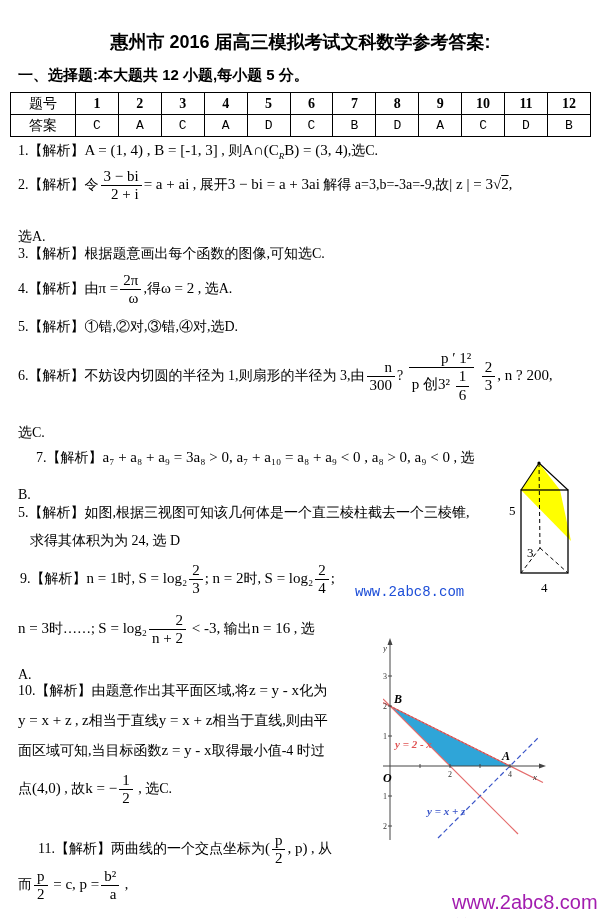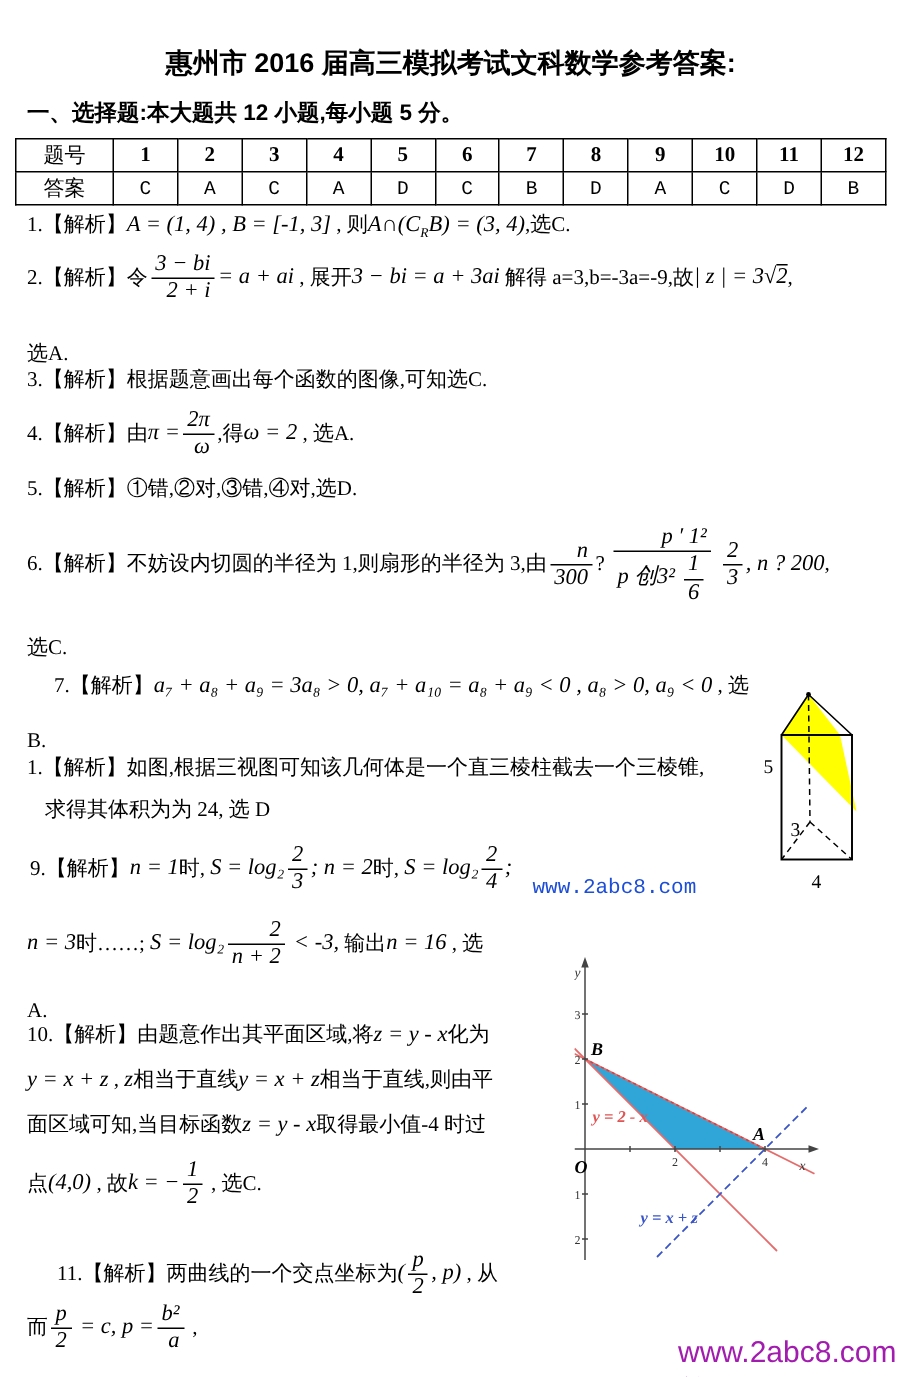--- a/index.html
+++ b/index.html
@@ -9,21 +9,21 @@
          font-family:"Liberation Sans",sans-serif;font-weight:bold;font-size:18px;}
   .heading{position:absolute;top:66px;left:18px;
            font-family:"Liberation Sans",sans-serif;font-weight:bold;font-size:15px;}
   table.ans{position:absolute;top:92px;left:10px;width:581px;border-collapse:collapse;table-layout:fixed;}
   table.ans td,table.ans th{border:1px solid #000;height:21px;text-align:center;padding:0;}
   table.ans th.hd{width:64px;font-weight:normal;font-size:14px;font-family:"Liberation Serif",serif;margin-left:46px;}
   td.numcell{font-family:"Liberation Serif",serif;font-weight:bold;font-size:14px;}
   td.anscell{font-family:"Liberation Mono",monospace;font-size:13px;}
   .line{position:absolute;font-size:14px;white-space:nowrap;line-height:1.25;}
   .zh{font-family:"Liberation Serif",serif;margin-top:24px;}
-  .math{font-family:"Liberation Serif",serif;font-style:italic;font-size:15px;}
+  .math{font-family:"Liberation Serif",serif;font-size:15px;}
   .msub{font-family:"Liberation Serif",serif;font-style:italic;font-size:9px;vertical-align:sub;}
   .frac{display:inline-block;vertical-align:middle;text-align:right;margin:0 2px;}
   .fn{display:block;border-bottom:1px solid #000;padding:0 3px;line-height:1.15;}
   .fd{display:block;padding:0 3px;line-height:1.15;}
   .ovl{text-decoration:overline;}
   .fig{position:absolute;}
   .wm-mid{position:absolute;left:355px;top:584px;color:#1d4ed8;
           font-family:"Liberation Mono",monospace;font-size:14px;}
   .wm-bot{position:absolute;left:452px;top:891px;color:#a21caf;
           font-family:Liberation Sans, sans-serif;font-size:20px;}
@@ -81,21 +81,21 @@
   <div class="line" style="left:18px;top:141px"><span class="zh">1.【解析】</span><span class="math">A = (1, 4) , B = [-1, 3]</span><span class="zh"> , 则</span><span class="math">A∩(C</span><span class="msub">R</span><span class="math">B) = (3, 4)</span><span class="zh">,选C.</span></div>
   <div class="line" style="left:18px;top:168px"><span class="zh">2.【解析】令</span><span class="frac"><span class="fn"><span class="math">3 − bi</span></span><span class="fd"><span class="math">2 + i</span></span></span><span class="math">= a + ai</span><span class="zh"> , 展开</span><span class="math">3 − bi = a + 3ai</span><span class="zh">  解得 a=3,b=-3a=-9,故</span><span class="math">| z | = 3</span><span class="math">√<span class="ovl">2</span></span><span class="zh">,</span></div>
   <div class="line" style="left:18px;top:228px"><span class="zh">选A.</span></div>
   <div class="line" style="left:18px;top:245px"><span class="zh">3.【解析】根据题意画出每个函数的图像,可知选C.</span></div>
   <div class="line" style="left:18px;top:272px"><span class="zh">4.【解析】由</span><span class="math">π =</span><span class="frac"><span class="fn"><span class="math">2π</span></span><span class="fd"><span class="math">ω</span></span></span><span class="zh">,得</span><span class="math">ω = 2</span><span class="zh"> , 选A.</span></div>
   <div class="line" style="left:18px;top:318px"><span class="zh">5.【解析】①错,②对,③错,④对,选D.</span></div>
   <div class="line" style="left:18px;top:350px"><span class="zh">6.【解析】不妨设内切圆的半径为 1,则扇形的半径为 3,由</span><span class="frac"><span class="fn"><span class="math">n</span></span><span class="fd"><span class="math">300</span></span></span><span class="zh">? </span><span class="frac"><span class="fn"><span class="math">p ′ 1²</span></span><span class="fd"><span class="math">p 创3² </span><span class="frac"><span class="fn"><span class="math">1</span></span><span class="fd"><span class="math">6</span></span></span></span></span><span class="zh"> </span><span class="frac"><span class="fn"><span class="math">2</span></span><span class="fd"><span class="math">3</span></span></span><span class="math">, n ?  200</span><span class="zh">,</span></div>
   <div class="line" style="left:18px;top:424px"><span class="zh">选C.</span></div>
   <div class="line" style="left:36px;top:448px"><span class="zh">7.【解析】</span><span class="math">a₇ + a₈ + a₉ = 3a₈ &gt; 0, a₇ + a₁₀ = a₈ + a₉ &lt; 0 , a₈ &gt; 0, a₉ &lt; 0</span><span class="zh"> , 选</span></div>
   <div class="line" style="left:18px;top:486px"><span class="zh">B.</span></div>
-  <div class="line" style="left:18px;top:504px"><span class="zh">1.【解析】如图,根据三视图可知该几何体是一个直三棱柱截去一个三棱锥,</span></div>
+  <div class="line" style="left:18px;top:504px"><span class="zh">5.【解析】如图,根据三视图可知该几何体是一个直三棱柱截去一个三棱锥,</span></div>
   <div class="line" style="left:30px;top:532px"><span class="zh">求得其体积为为 24, 选 D</span></div>
   <div class="line" style="left:20px;top:562px"><span class="zh">9.【解析】</span><span class="math">n = 1</span><span class="zh">时, </span><span class="math">S = log₂</span><span class="frac"><span class="fn"><span class="math">2</span></span><span class="fd"><span class="math">3</span></span></span><span class="math">;  n = 2</span><span class="zh">时, </span><span class="math">S = log₂</span><span class="frac"><span class="fn"><span class="math">2</span></span><span class="fd"><span class="math">4</span></span></span><span class="math">;</span></div>
   <div class="line" style="left:18px;top:612px"><span class="math">n = 3</span><span class="zh">时……; </span><span class="math">S = log₂</span><span class="frac"><span class="fn"><span class="math">2</span></span><span class="fd"><span class="math">n + 2</span></span></span><span class="math"> &lt; -3,</span><span class="zh"> 输出</span><span class="math">n = 16</span><span class="zh"> , 选</span></div>
   <div class="line" style="left:18px;top:666px"><span class="zh">A.</span></div>
   <div class="line" style="left:18px;top:681px"><span class="zh">10.【解析】由题意作出其平面区域,将</span><span class="math">z = y - x</span><span class="zh">化为</span></div>
   <div class="line" style="left:18px;top:711px"><span class="math">y = x + z</span><span class="zh"> , </span><span class="math">z</span><span class="zh">相当于直线</span><span class="math">y = x + z</span><span class="zh">相当于直线,则由平</span></div>
   <div class="line" style="left:18px;top:741px"><span class="zh">面区域可知,当目标函数</span><span class="math">z = y - x</span><span class="zh">取得最小值-4 时过</span></div>
   <div class="line" style="left:18px;top:772px"><span class="zh">点</span><span class="math">(4,0)</span><span class="zh"> , 故</span><span class="math">k = −</span><span class="frac"><span class="fn"><span class="math">1</span></span><span class="fd"><span class="math">2</span></span></span><span class="zh"> , 选C.</span></div>
   <div class="line" style="left:38px;top:832px"><span class="zh">11.【解析】两曲线的一个交点坐标为</span><span class="math">(</span><span class="frac"><span class="fn"><span class="math">p</span></span><span class="fd"><span class="math">2</span></span></span><span class="math">, p)</span><span class="zh"> , 从</span></div>
   <div class="line" style="left:18px;top:868px"><span class="zh">而</span><span class="frac"><span class="fn"><span class="math">p</span></span><span class="fd"><span class="math">2</span></span></span><span class="math"> = c, p =</span><span class="frac"><span class="fn"><span class="math">b²</span></span><span class="fd"><span class="math">a</span></span></span><span class="zh"> ,</span></div>

